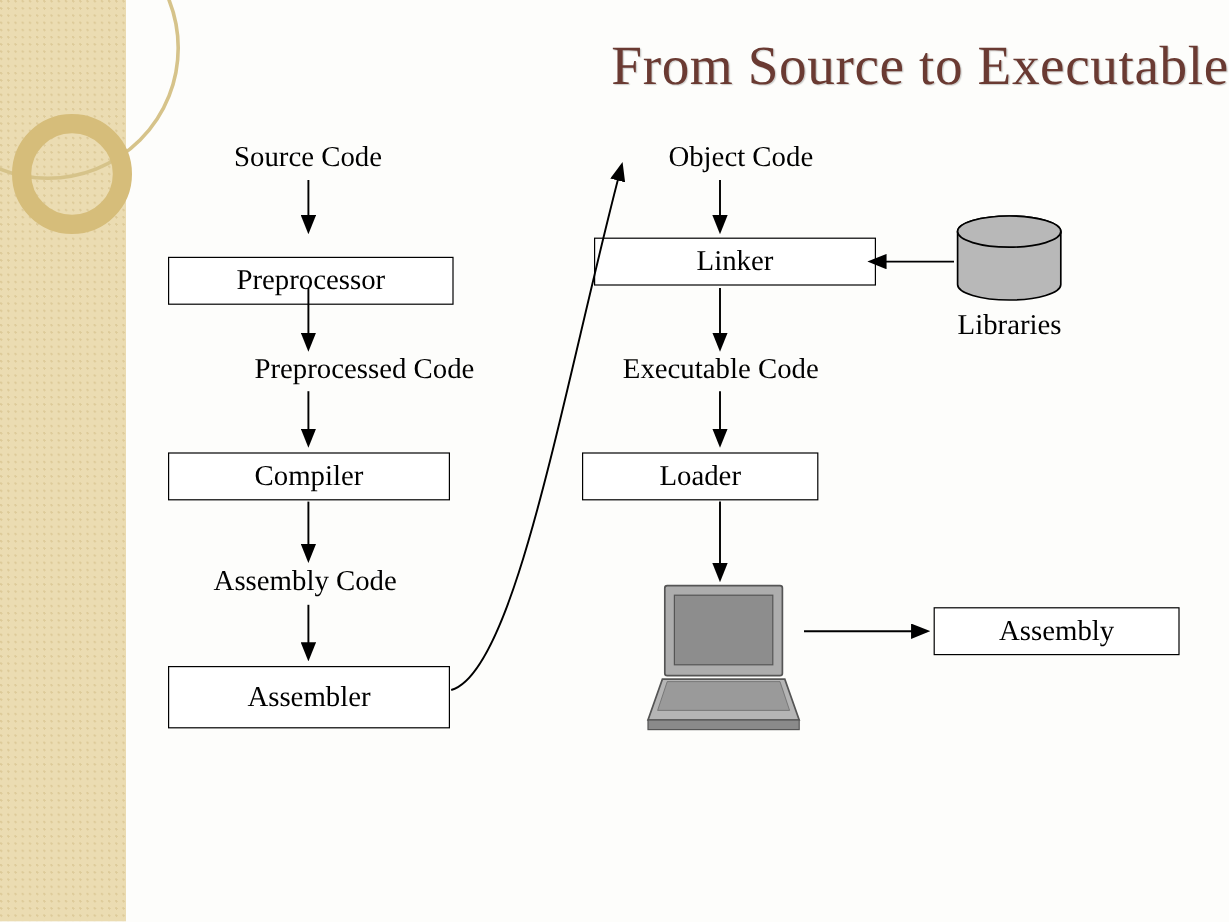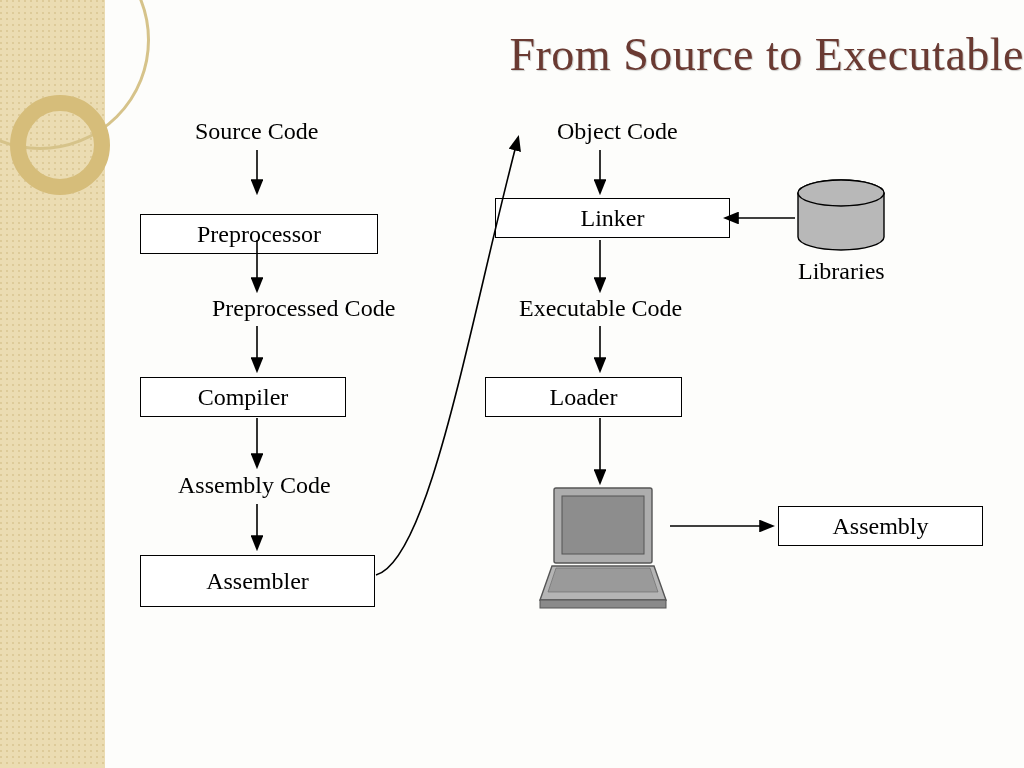--- a/index.html
+++ b/index.html
@@ -84,21 +84,21 @@
 
 <div class="decor-band"></div>
 <div class="decor-arc1"></div>
 <div class="decor-ring"></div>
 
 <div class="title">From Source to Executable</div>
 
 <div class="label" style="left:195px; top:118px;">Source Code</div>
 <div class="box" style="left:140px; top:214px; width:238px; height:40px;text-align:center;">Preprocessor</div>
 <div class="label" style="left:164px; top:295px;margin-left:48px;">Preprocessed Code</div>
-<div class="box" style="left:140px; top:377px; width:206px; height:40px;">Compiler</div>
+<div class="box" style="left:140px; top:377px; width:235px; height:40px;">Compiler</div>
 <div class="label" style="left:178px; top:472px;">Assembly Code</div>
 <div class="box" style="left:140px; top:555px; width:235px; height:52px;">Assembler</div>
 
 <div class="label" style="left:557px; top:118px;">Object Code</div>
 <div class="box" style="left:485px; top:198px; width:235px; height:40px;margin-left:10px;">Linker</div>
 <div class="label" style="left:519px; top:295px;">Executable Code</div>
 <div class="box" style="left:485px; top:377px; width:197px; height:40px;">Loader</div>
 
 <div class="label" style="left:798px; top:258px;">Libraries</div>
 

